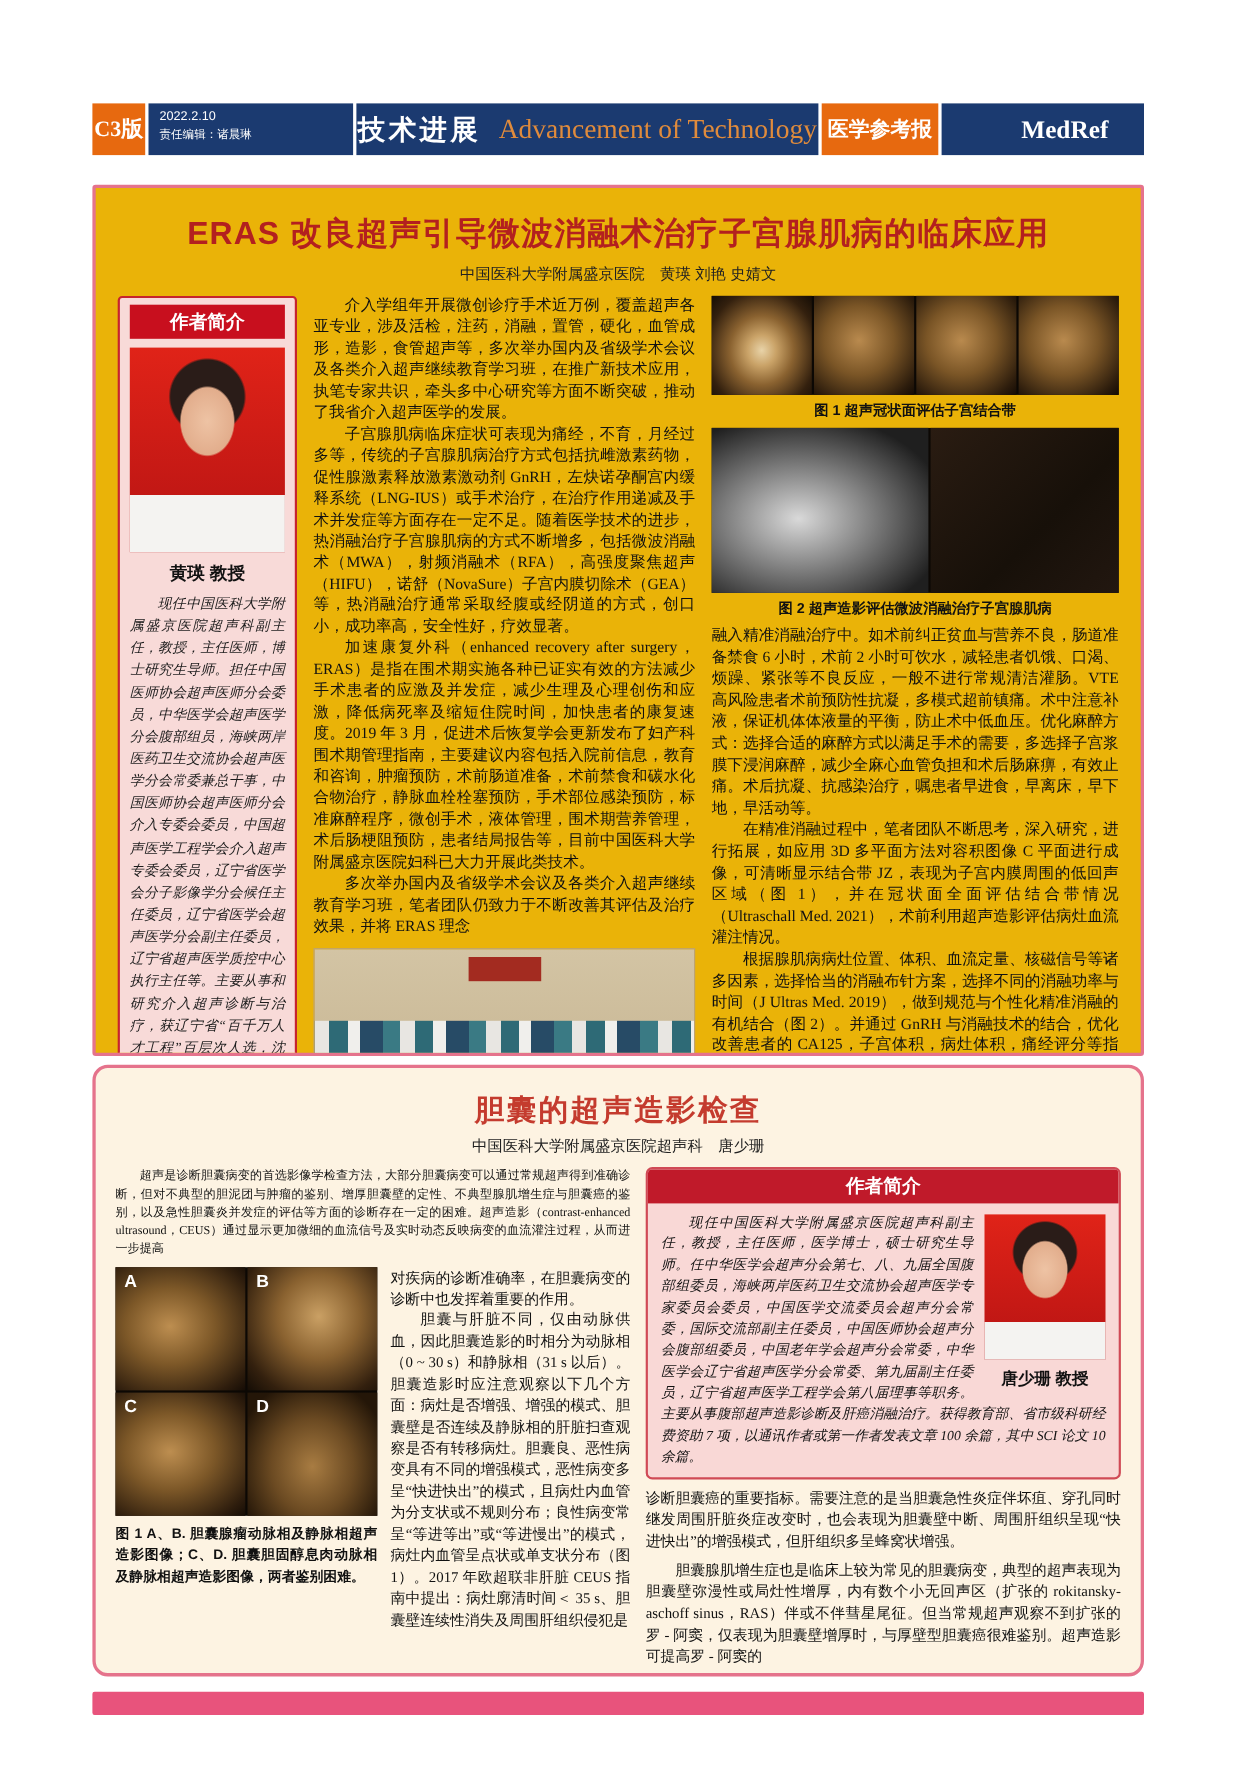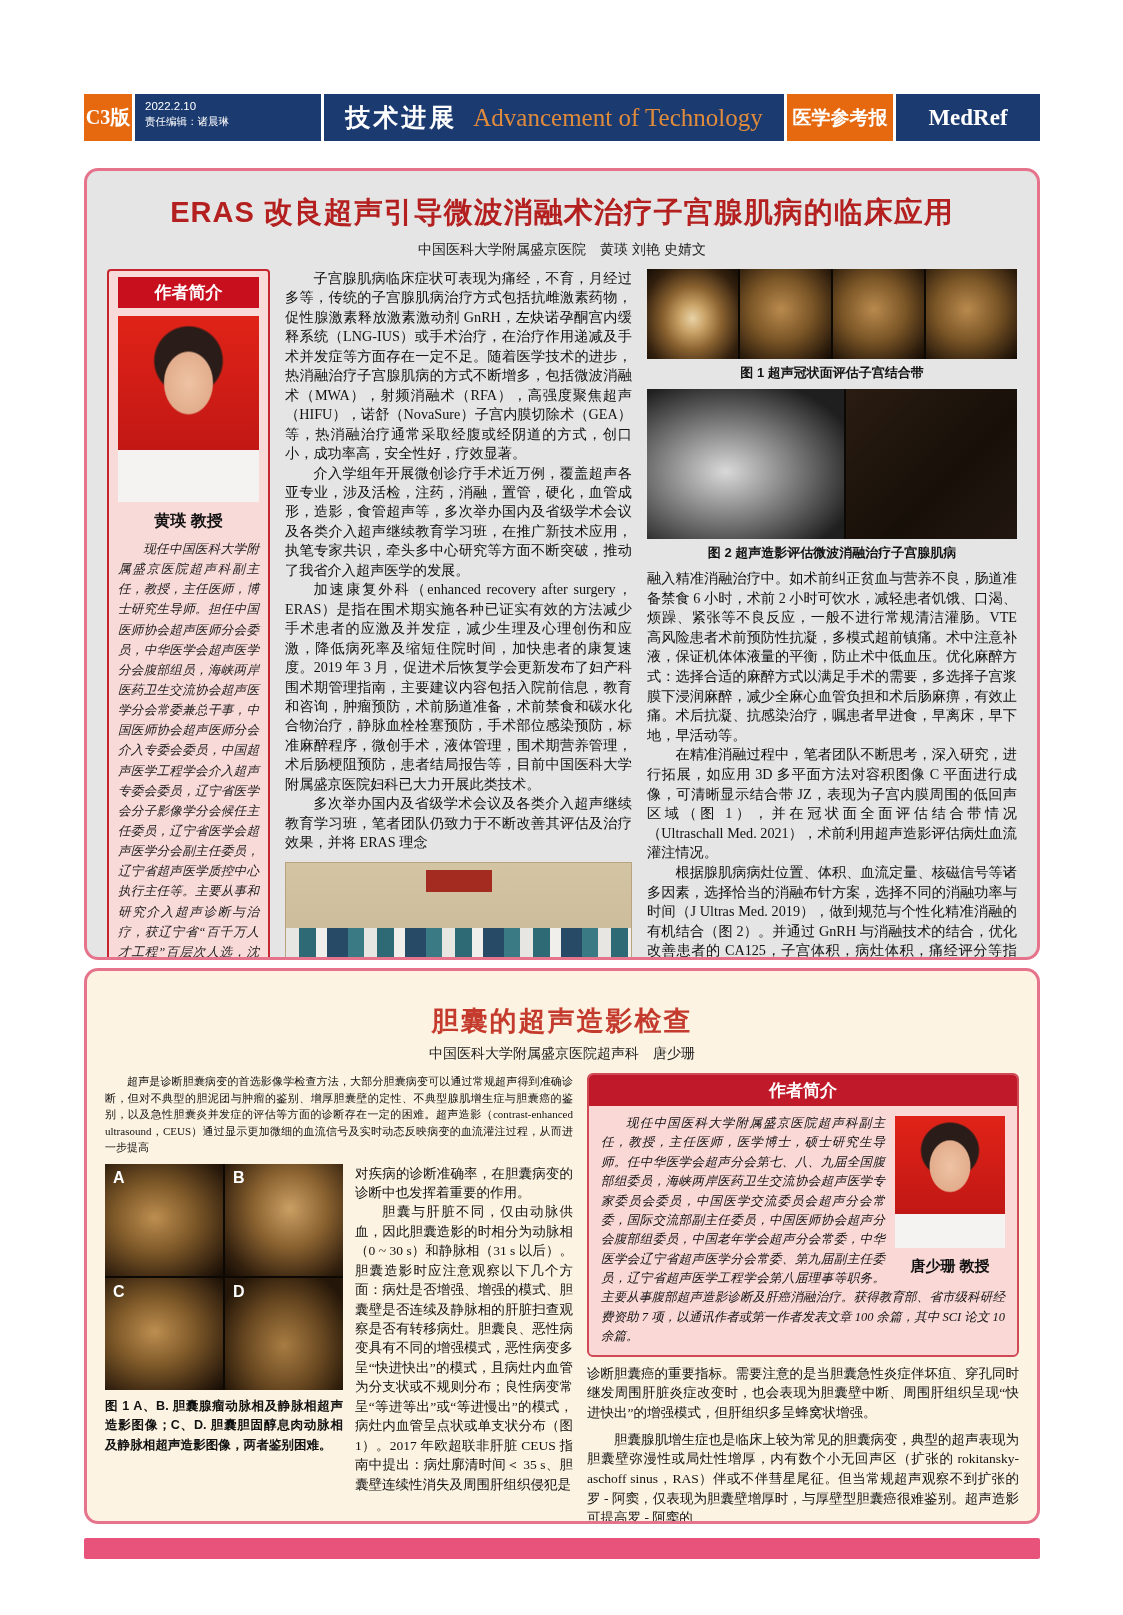--- a/index.html
+++ b/index.html
@@ -12,25 +12,25 @@
           font-family:"Liberation Serif",serif;font-weight:bold;font-size:20px;text-align:center;}
   .date-box{width:186px;background:#1b3a70;color:#fff;padding:6px 10px;box-sizing:border-box;font-family:"Liberation Sans",sans-serif;}
   .date-line{font-size:11.5px;}
   .editor-line{font-size:10.5px;margin-top:3px;}
   .section-bar{flex:1;background:#1b3a70;display:flex;align-items:center;justify-content:center;gap:16px;}
   .sec-cn{color:#fff;font-family:"Liberation Sans",sans-serif;font-weight:bold;font-size:25px;letter-spacing:3px;}
   .sec-en{color:#e08b3c;font-family:"Liberation Serif",serif;font-size:25px;}
   .paper-box{width:106px;background:#e7690f;color:#fff;display:flex;align-items:center;justify-content:center;
              font-family:"Liberation Sans",sans-serif;font-weight:bold;font-size:19px;}
   .medref-box{width:144px;background:#1b3a70;color:#fff;display:flex;align-items:center;justify-content:center;
-              font-family:"Liberation Serif",serif;font-weight:bold;font-size:23px;}
+              font-family:"Liberation Serif",serif;font-weight:bold;font-size:23px;padding-left:40px;}
 
   
   .article1{position:absolute;left:84px;top:168px;width:956px;height:792px;box-sizing:border-box;
-            background:#e5e5e5;border:3px solid #e5738c;border-radius:14px;padding:14px 20px;overflow:hidden;}
+            background:#eab308;border:3px solid #e5738c;border-radius:3px;padding:14px 20px;overflow:hidden;}
   .a1-title{margin:8px 0 8px;text-align:center;color:#b3201f;font-family:"Liberation Sans",sans-serif;
             font-size:29px;font-weight:bold;letter-spacing:1px;}
   .byline{text-align:center;font-size:14px;color:#222;margin-bottom:10px;font-family:"Liberation Sans",sans-serif;}
   .a1-grid{display:grid;grid-template-columns:163px 1fr 370px;column-gap:15px;}
 
   .authorbox{background:#f8dad8;border:2px solid #c6242e;border-radius:4px;padding:6px 8px 10px;align-self:start;}
   .ab-header{background:#c80f1e;color:#fff;text-align:center;font-family:"Liberation Sans",sans-serif;
              font-weight:bold;font-size:17px;padding:4px 0;margin:0 1px 8px;}
   .portrait{height:186px;margin:0 1px;background:
       radial-gradient(ellipse 36px 46px at 50% 36%, #eec3a4 0%, #e2ad8c 66%, rgba(0,0,0,0) 70%),
@@ -52,21 +52,21 @@
   .fig1 .f1p:first-child{background:radial-gradient(ellipse at 50% 55%, #e8d3a8 0%, #caa368 20%, #8a6230 45%, #33200e 78%, #150d05);}
   .fig2{height:150px;margin-top:2px;}
   .f2a{flex:1.15;background:radial-gradient(ellipse at 40% 55%, #d9d9d9 0%, #8a8a8a 35%, #1f1f1f 82%);}
   .f2b{flex:1;background:linear-gradient(135deg,#2a1c12,#171009 60%,#221710);}
   .figcap{text-align:center;font-family:"Liberation Sans",sans-serif;font-weight:bold;font-size:13px;margin:5px 0 7px;}
   .col-right p{font-size:14.2px;line-height:1.38;margin:0;text-align:justify;}
   .col-right p.indent{text-indent:2em;}
 
   
   .article2{position:absolute;left:84px;top:968px;width:956px;height:556px;box-sizing:border-box;
-            background:#fdf3e2;border:3px solid #e5738c;border-radius:14px;padding:22px 18px;overflow:hidden;}
+            background:#fdf3e2;border:3px solid #e5738c;border-radius:14px;padding:10px 18px;overflow:hidden;}
   .a2-title{text-align:center;color:#c43b2e;font-family:"Liberation Sans",sans-serif;font-size:27px;
             font-weight:bold;margin:10px 0 6px;letter-spacing:2px;}
   .a2-grid{display:grid;grid-template-columns:468px 1fr;column-gap:14px;margin-top:6px;}
   .a2-intro{font-size:11px;line-height:1.5;text-indent:2em;text-align:justify;margin:0 0 8px;}
   .a2-subrow{display:grid;grid-template-columns:238px 1fr;column-gap:12px;}
   .usg2{height:226px;display:grid;grid-template-columns:1fr 1fr;grid-template-rows:1fr 1fr;gap:2px;background:#0c0804;}
   .usg2 .cell{position:relative;background:radial-gradient(ellipse at 42% 48%, #bd8e50 0%, #7d5828 42%, #2e1d0d 85%, #150c05);}
   .usg2 .cell:nth-child(2){background:radial-gradient(ellipse at 55% 40%, #caa064 0%, #8a6230 40%, #33200e 80%, #150d05);}
   .usg2 .cell:nth-child(4){background:radial-gradient(ellipse at 50% 60%, #a87c42 0%, #6b4a22 45%, #241608 85%);}
   .usg-letter{position:absolute;left:8px;top:5px;color:#fff;font-family:"Liberation Sans",sans-serif;font-weight:bold;font-size:16px;}
@@ -118,22 +118,22 @@
     <div class="a1-grid">
 
       <aside class="authorbox">
         <div class="ab-header">作者简介</div>
         <div class="portrait"></div>
         <div class="ab-name">黄瑛 教授</div>
         <p class="ab-bio">现任中国医科大学附属盛京医院超声科副主任，教授，主任医师，博士研究生导师。担任中国医师协会超声医师分会委员，中华医学会超声医学分会腹部组员，海峡两岸医药卫生交流协会超声医学分会常委兼总干事，中国医师协会超声医师分会介入专委会委员，中国超声医学工程学会介入超声专委会委员，辽宁省医学会分子影像学分会候任主任委员，辽宁省医学会超声医学分会副主任委员，辽宁省超声医学质控中心执行主任等。主要从事和研究介入超声诊断与治疗，获辽宁省“百千万人才工程”百层次人选，沈阳市高层次拔尖人才等称号。主持国家自然科学基金及省部级课题 10 项，发表论文 80 余篇，SCI 论文 30 余篇，申请专利 8 项，主译、主审、副主编、参编专业书籍 5 部。</p>
       </aside>
 
       <div class="col-mid">
+        <p>介入学组年开展微创诊疗手术近万例，覆盖超声各亚专业，涉及活检，注药，消融，置管，硬化，血管成形，造影，食管超声等，多次举办国内及省级学术会议及各类介入超声继续教育学习班，在推广新技术应用，执笔专家共识，牵头多中心研究等方面不断突破，推动了我省介入超声医学的发展。</p>
         <p>子宫腺肌病临床症状可表现为痛经，不育，月经过多等，传统的子宫腺肌病治疗方式包括抗雌激素药物，促性腺激素释放激素激动剂 GnRH，左炔诺孕酮宫内缓释系统（LNG-IUS）或手术治疗，在治疗作用递减及手术并发症等方面存在一定不足。随着医学技术的进步，热消融治疗子宫腺肌病的方式不断增多，包括微波消融术（MWA），射频消融术（RFA），高强度聚焦超声（HIFU），诺舒（NovaSure）子宫内膜切除术（GEA）等，热消融治疗通常采取经腹或经阴道的方式，创口小，成功率高，安全性好，疗效显著。</p>
-        <p>介入学组年开展微创诊疗手术近万例，覆盖超声各亚专业，涉及活检，注药，消融，置管，硬化，血管成形，造影，食管超声等，多次举办国内及省级学术会议及各类介入超声继续教育学习班，在推广新技术应用，执笔专家共识，牵头多中心研究等方面不断突破，推动了我省介入超声医学的发展。</p>
         <p>加速康复外科（enhanced recovery after surgery，ERAS）是指在围术期实施各种已证实有效的方法减少手术患者的应激及并发症，减少生理及心理创伤和应激，降低病死率及缩短住院时间，加快患者的康复速度。2019 年 3 月，促进术后恢复学会更新发布了妇产科围术期管理指南，主要建议内容包括入院前信息，教育和咨询，肿瘤预防，术前肠道准备，术前禁食和碳水化合物治疗，静脉血栓栓塞预防，手术部位感染预防，标准麻醉程序，微创手术，液体管理，围术期营养管理，术后肠梗阻预防，患者结局报告等，目前中国医科大学附属盛京医院妇科已大力开展此类技术。</p>
         <p>多次举办国内及省级学术会议及各类介入超声继续教育学习班，笔者团队仍致力于不断改善其评估及治疗效果，并将 ERAS 理念</p>
         <div class="groupphoto"></div>
       </div>
 
       <div class="col-right">
         <div class="fig fig1">
           <div class="f1p"></div>
           <div class="f1p"></div>
           <div class="f1p"></div>

